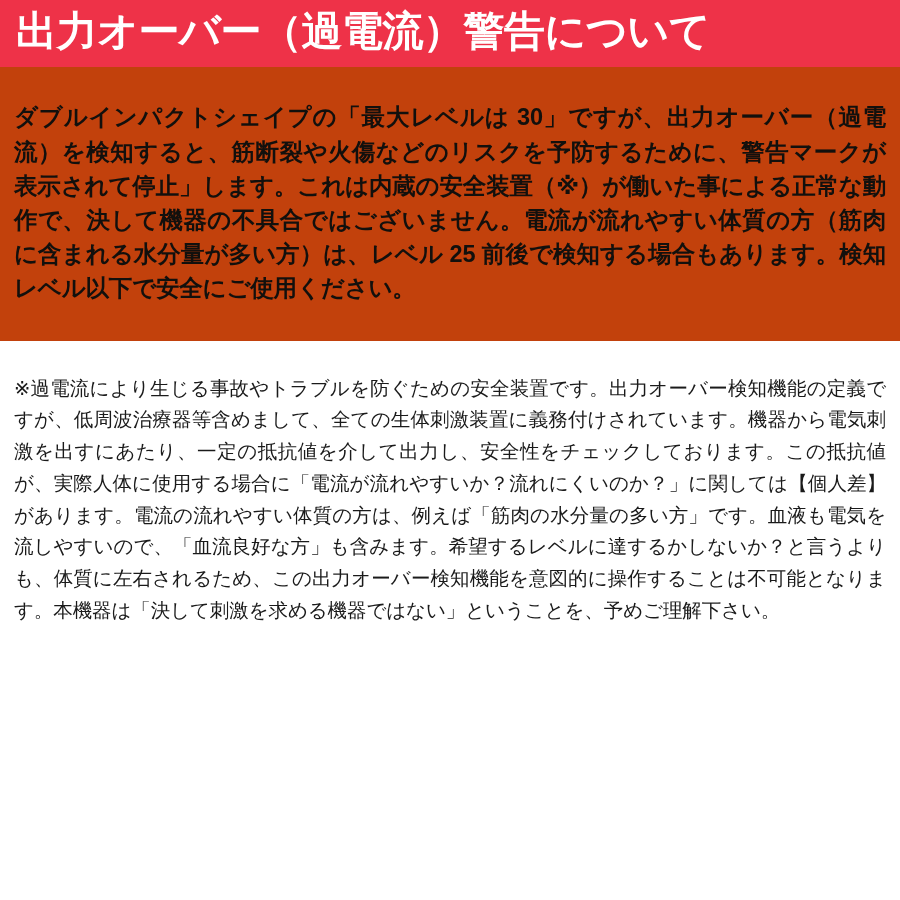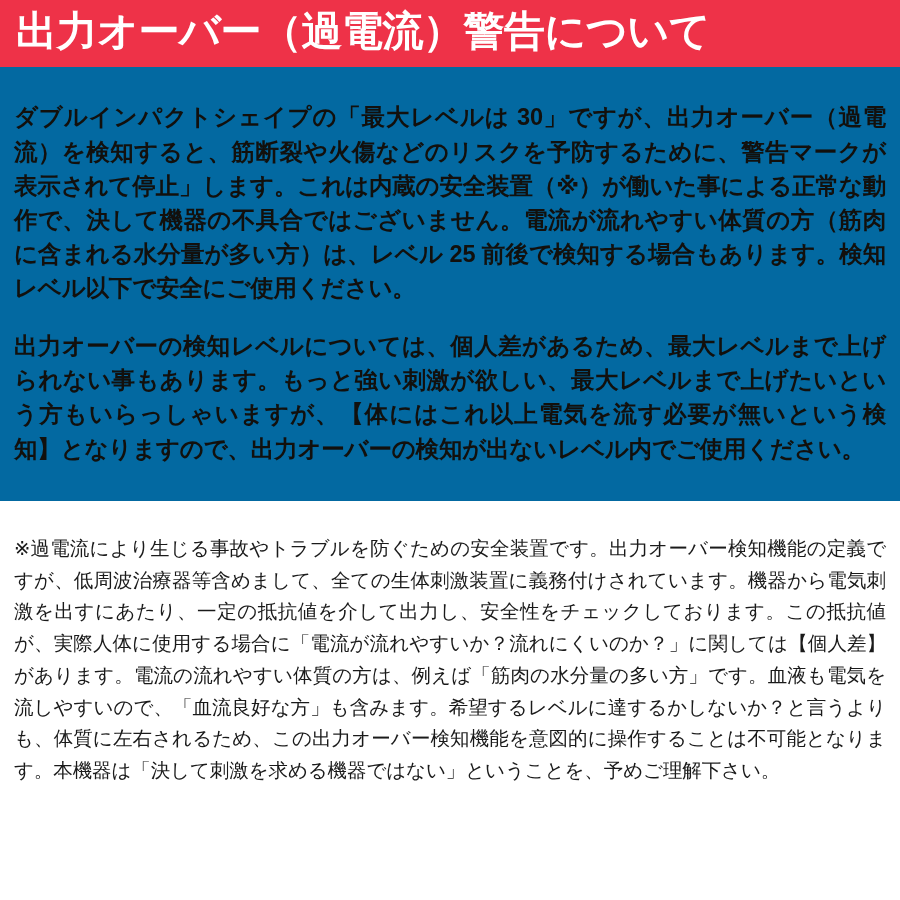--- a/index.html
+++ b/index.html
@@ -34,21 +34,21 @@
     color: #ffffff;
     font-weight: bold;
     font-size: 41px;
     line-height: 1.12;
     letter-spacing: -0.5px;
     white-space: nowrap;
   }
 
   
   .yellow-band {
-    background: #0369a1;
+    background: #c2410c;
     width: 100%;
     box-sizing: border-box;
     padding: 10px 14px 12px 14px;
   }
   .yellow-para {
     color: #12100d;
     font-weight: bold;
     font-size: 23.5px;
     line-height: 1.455;
     letter-spacing: -0.2px;
@@ -81,20 +81,19 @@
 <body>
 
 <div class="page">
 
   <div class="header-band">
     <div class="header-title">出力オーバー（過電流）警告について</div>
   </div>
 
   <div class="yellow-band">
     <p class="yellow-para">ダブルインパクトシェイプの「最大レベルは 30」ですが、出力オーバー（過電流）を検知すると、筋断裂や火傷などのリスクを予防するために、警告マークが表示されて停止」します。これは内蔵の安全装置（※）が働いた事による正常な動作で、決して機器の不具合ではございません。電流が流れやすい体質の方（筋肉に含まれる水分量が多い方）は、レベル 25 前後で検知する場合もあります。検知レベル以下で安全にご使用ください。</p>
-    <p class="yellow-para">出力オーバーの検知レベルについては、個人差があるため、最大レベルまで上げられない事もあります。もっと強い刺激が欲しい、最大レベルまで上げたいという方もいらっしゃいますが、【体にはこれ以上電気を流す必要が無いという検知】となりますので、出力オーバーの検知が出ないレベル内でご使用ください。</p>
   </div>
 
   <div class="note-band">
     <p class="note-para">※過電流により生じる事故やトラブルを防ぐための安全装置です。出力オーバー検知機能の定義ですが、低周波治療器等含めまして、全ての生体刺激装置に義務付けされています。機器から電気刺激を出すにあたり、一定の抵抗値を介して出力し、安全性をチェックしております。この抵抗値が、実際人体に使用する場合に「電流が流れやすいか？流れにくいのか？」に関しては【個人差】があります。電流の流れやすい体質の方は、例えば「筋肉の水分量の多い方」です。血液も電気を流しやすいので、「血流良好な方」も含みます。希望するレベルに達するかしないか？と言うよりも、体質に左右されるため、この出力オーバー検知機能を意図的に操作することは不可能となります。本機器は「決して刺激を求める機器ではない」ということを、予めご理解下さい。</p>
   </div>
 
 </div>
 
 </body></html>

